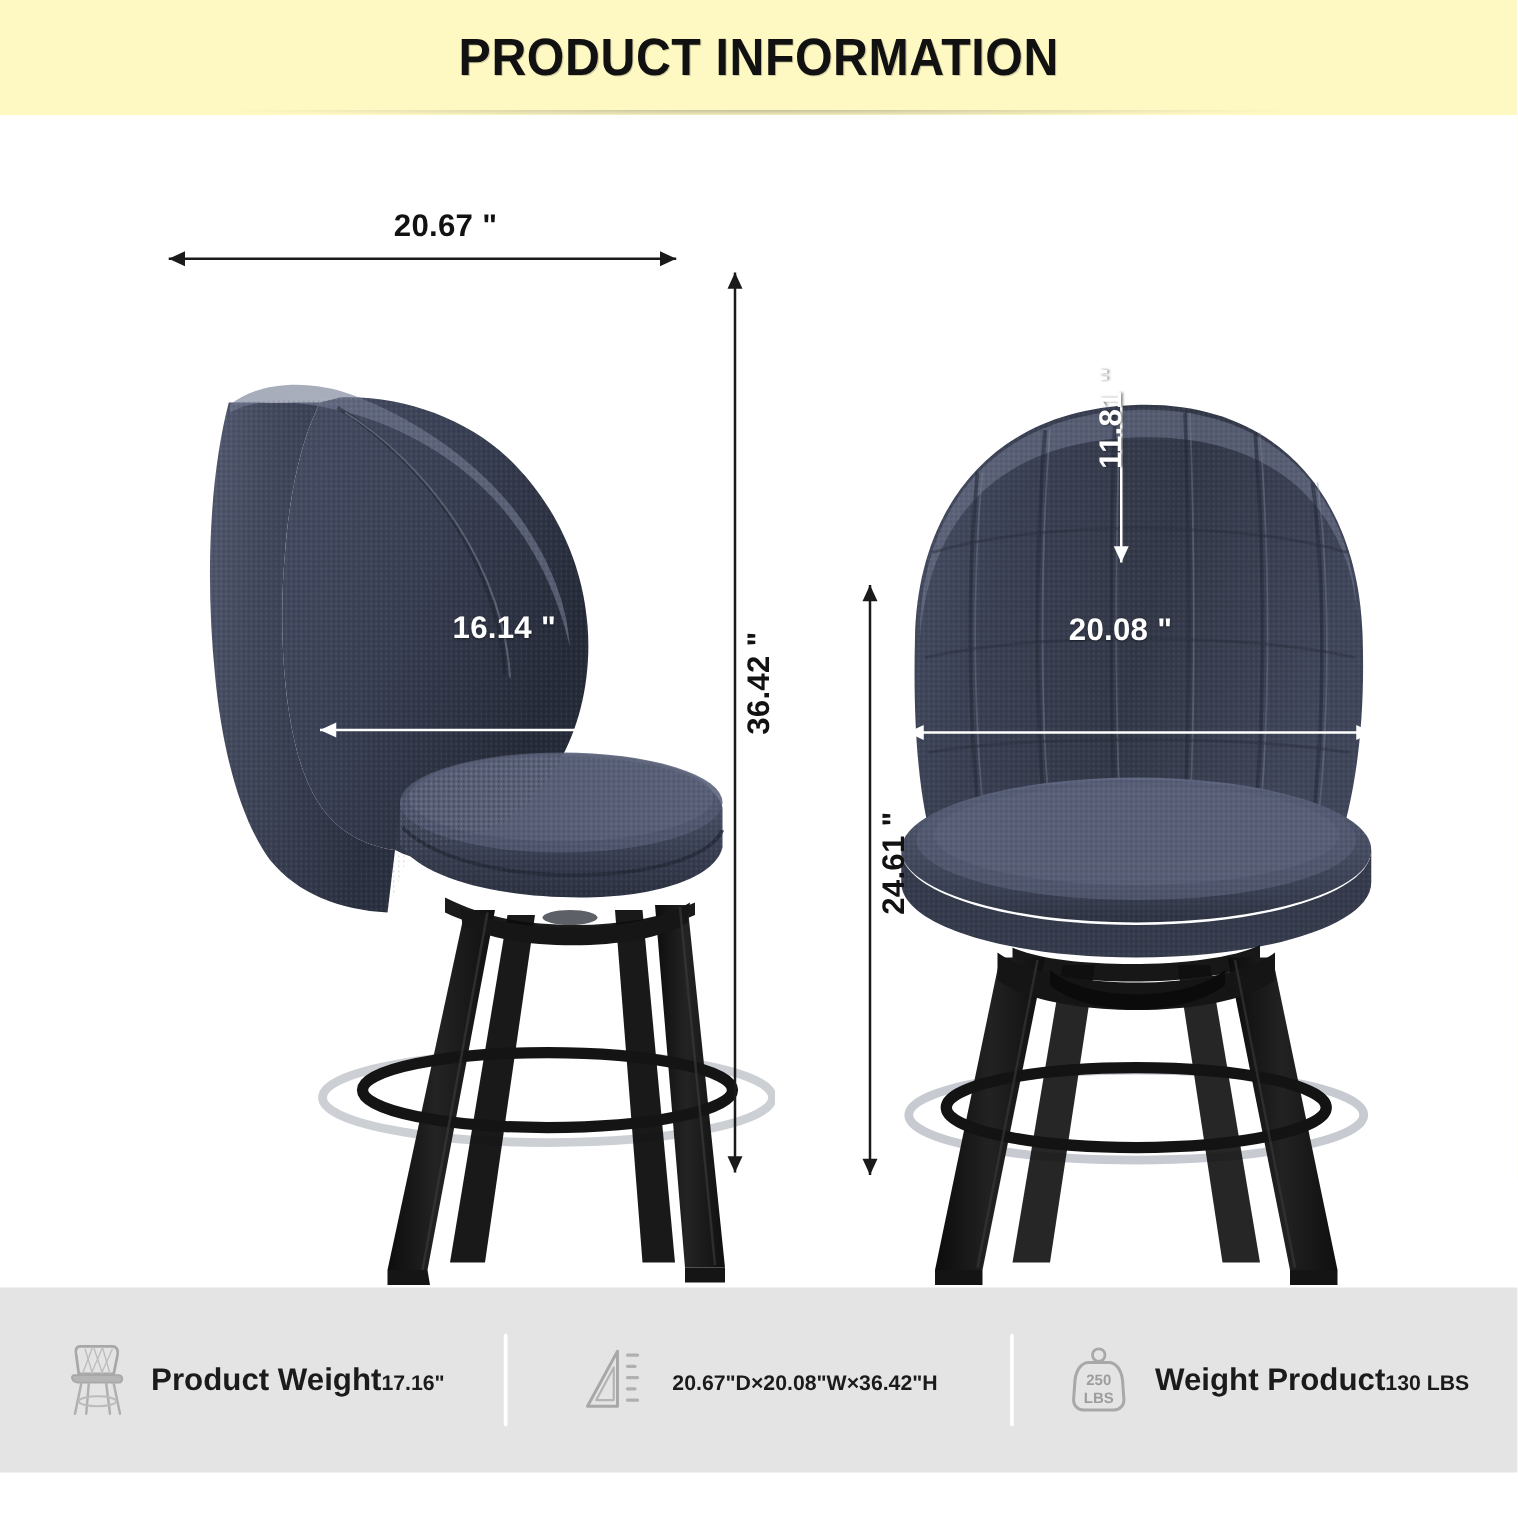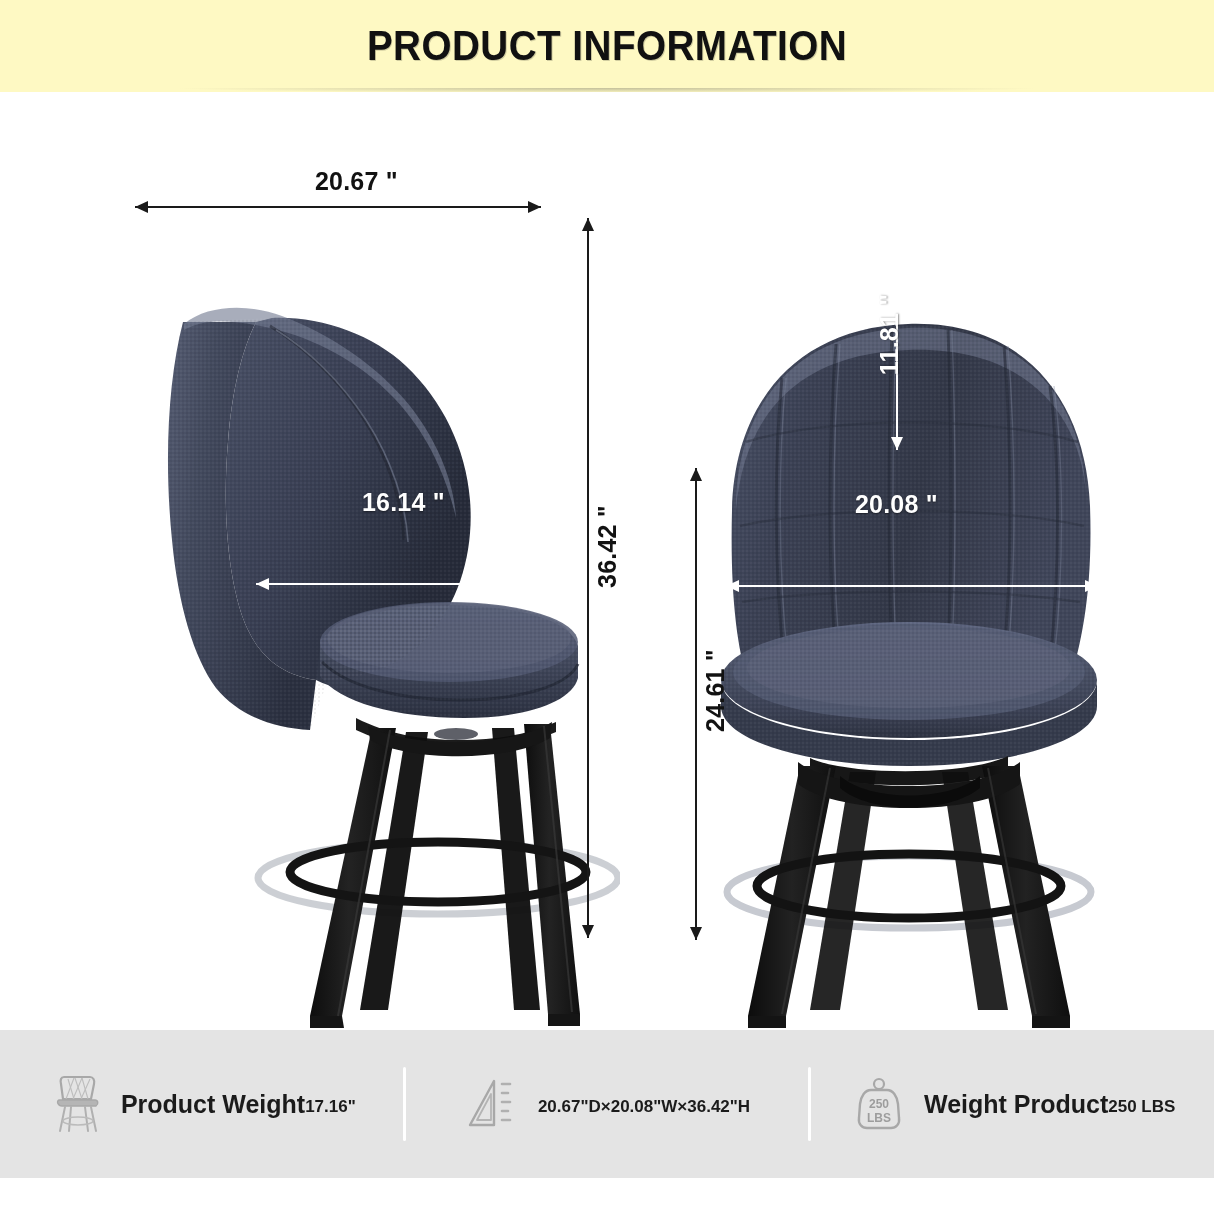--- a/index.html
+++ b/index.html
@@ -355,17 +355,17 @@
         <svg width="52" height="60" viewBox="0 0 52 60">
           <circle cx="26" cy="10" r="5" fill="none" stroke="#a8a8a8" stroke-width="2.2"></circle>
           <path d="M18,16 L34,16 C40,16 44,22 45,30 L46,44 C47,50 43,54 38,54
                    L14,54 C9,54 5,50 6,44 L7,30 C8,22 12,16 18,16 Z" fill="none" stroke="#a8a8a8" stroke-width="2.4" stroke-linejoin="round"></path>
           <text x="26" y="34" text-anchor="middle" font-family="Liberation Sans, sans-serif" font-size="12" font-weight="700" fill="#9d9d9d">250</text>
           <text x="26" y="48" text-anchor="middle" font-family="Liberation Sans, sans-serif" font-size="12" font-weight="700" fill="#9d9d9d">LBS</text>
         </svg>
       </div>
       <div class="spec-txt">
         <div class="spec-title">Weight Product</div>
-        <div class="spec-val">250 LBS</div>
+        <div class="spec-val">130 LBS</div>
       </div>
     </div>
   </div>
 </div>
 
 </body></html>

